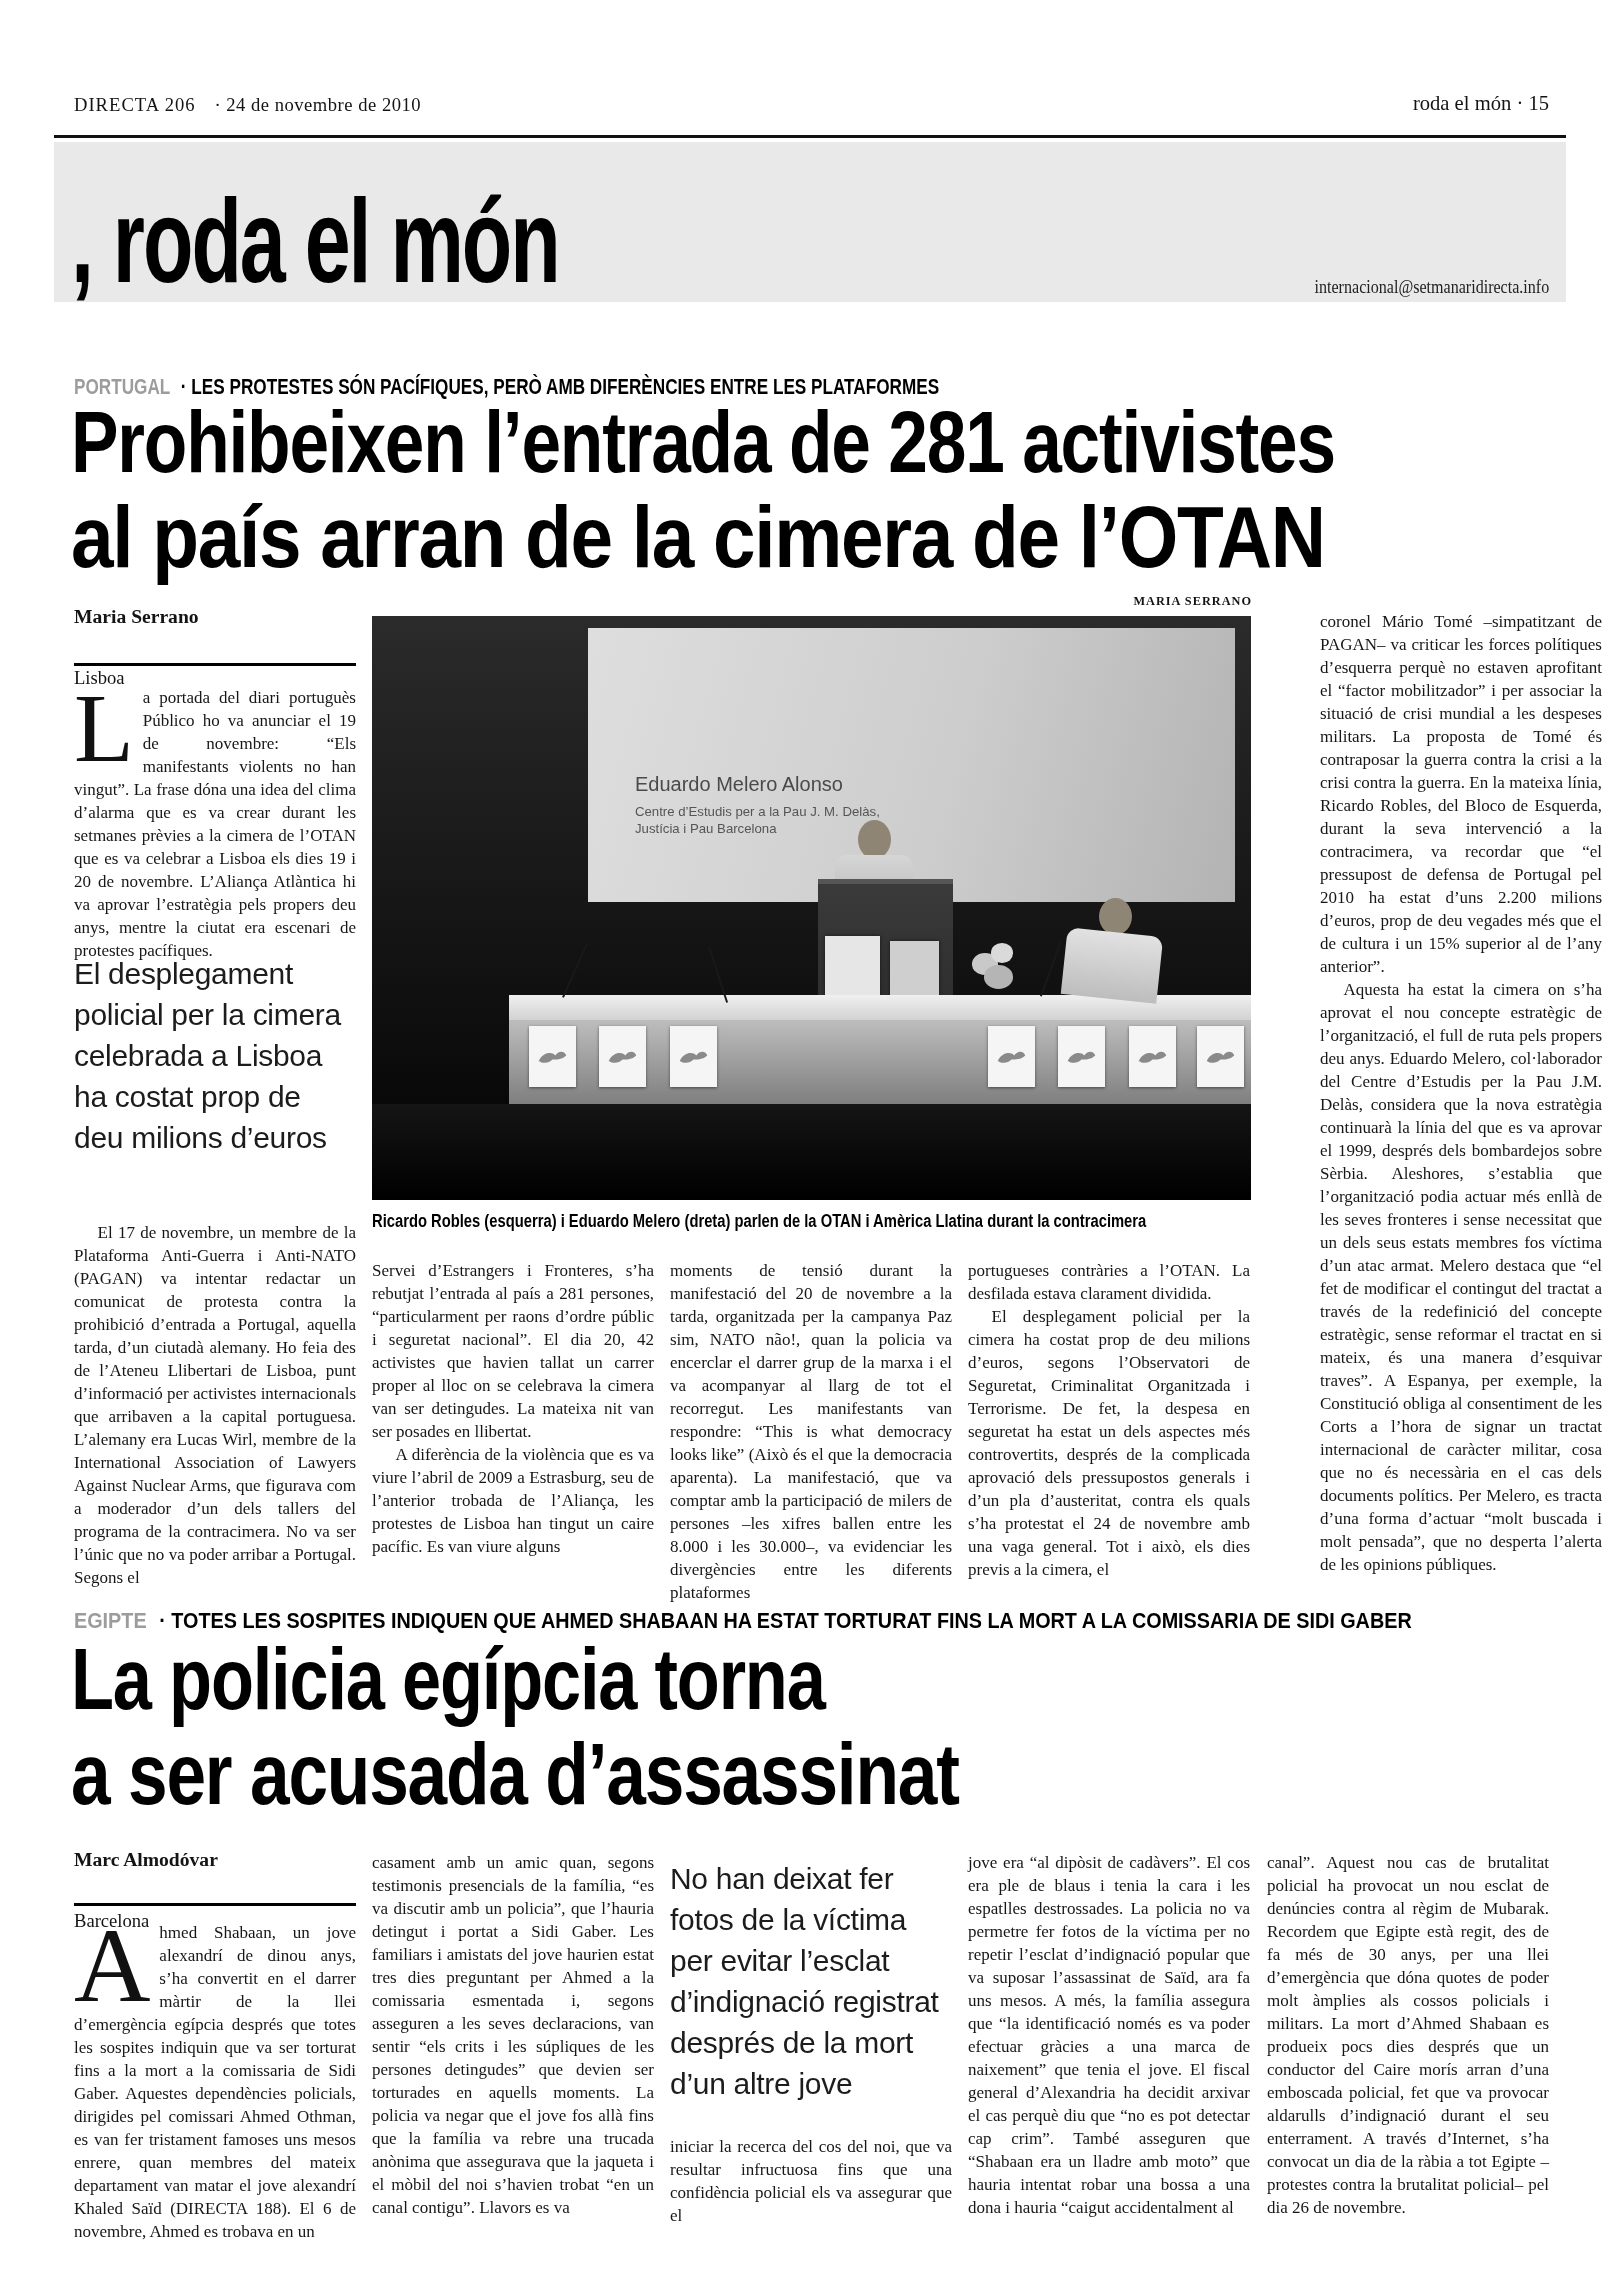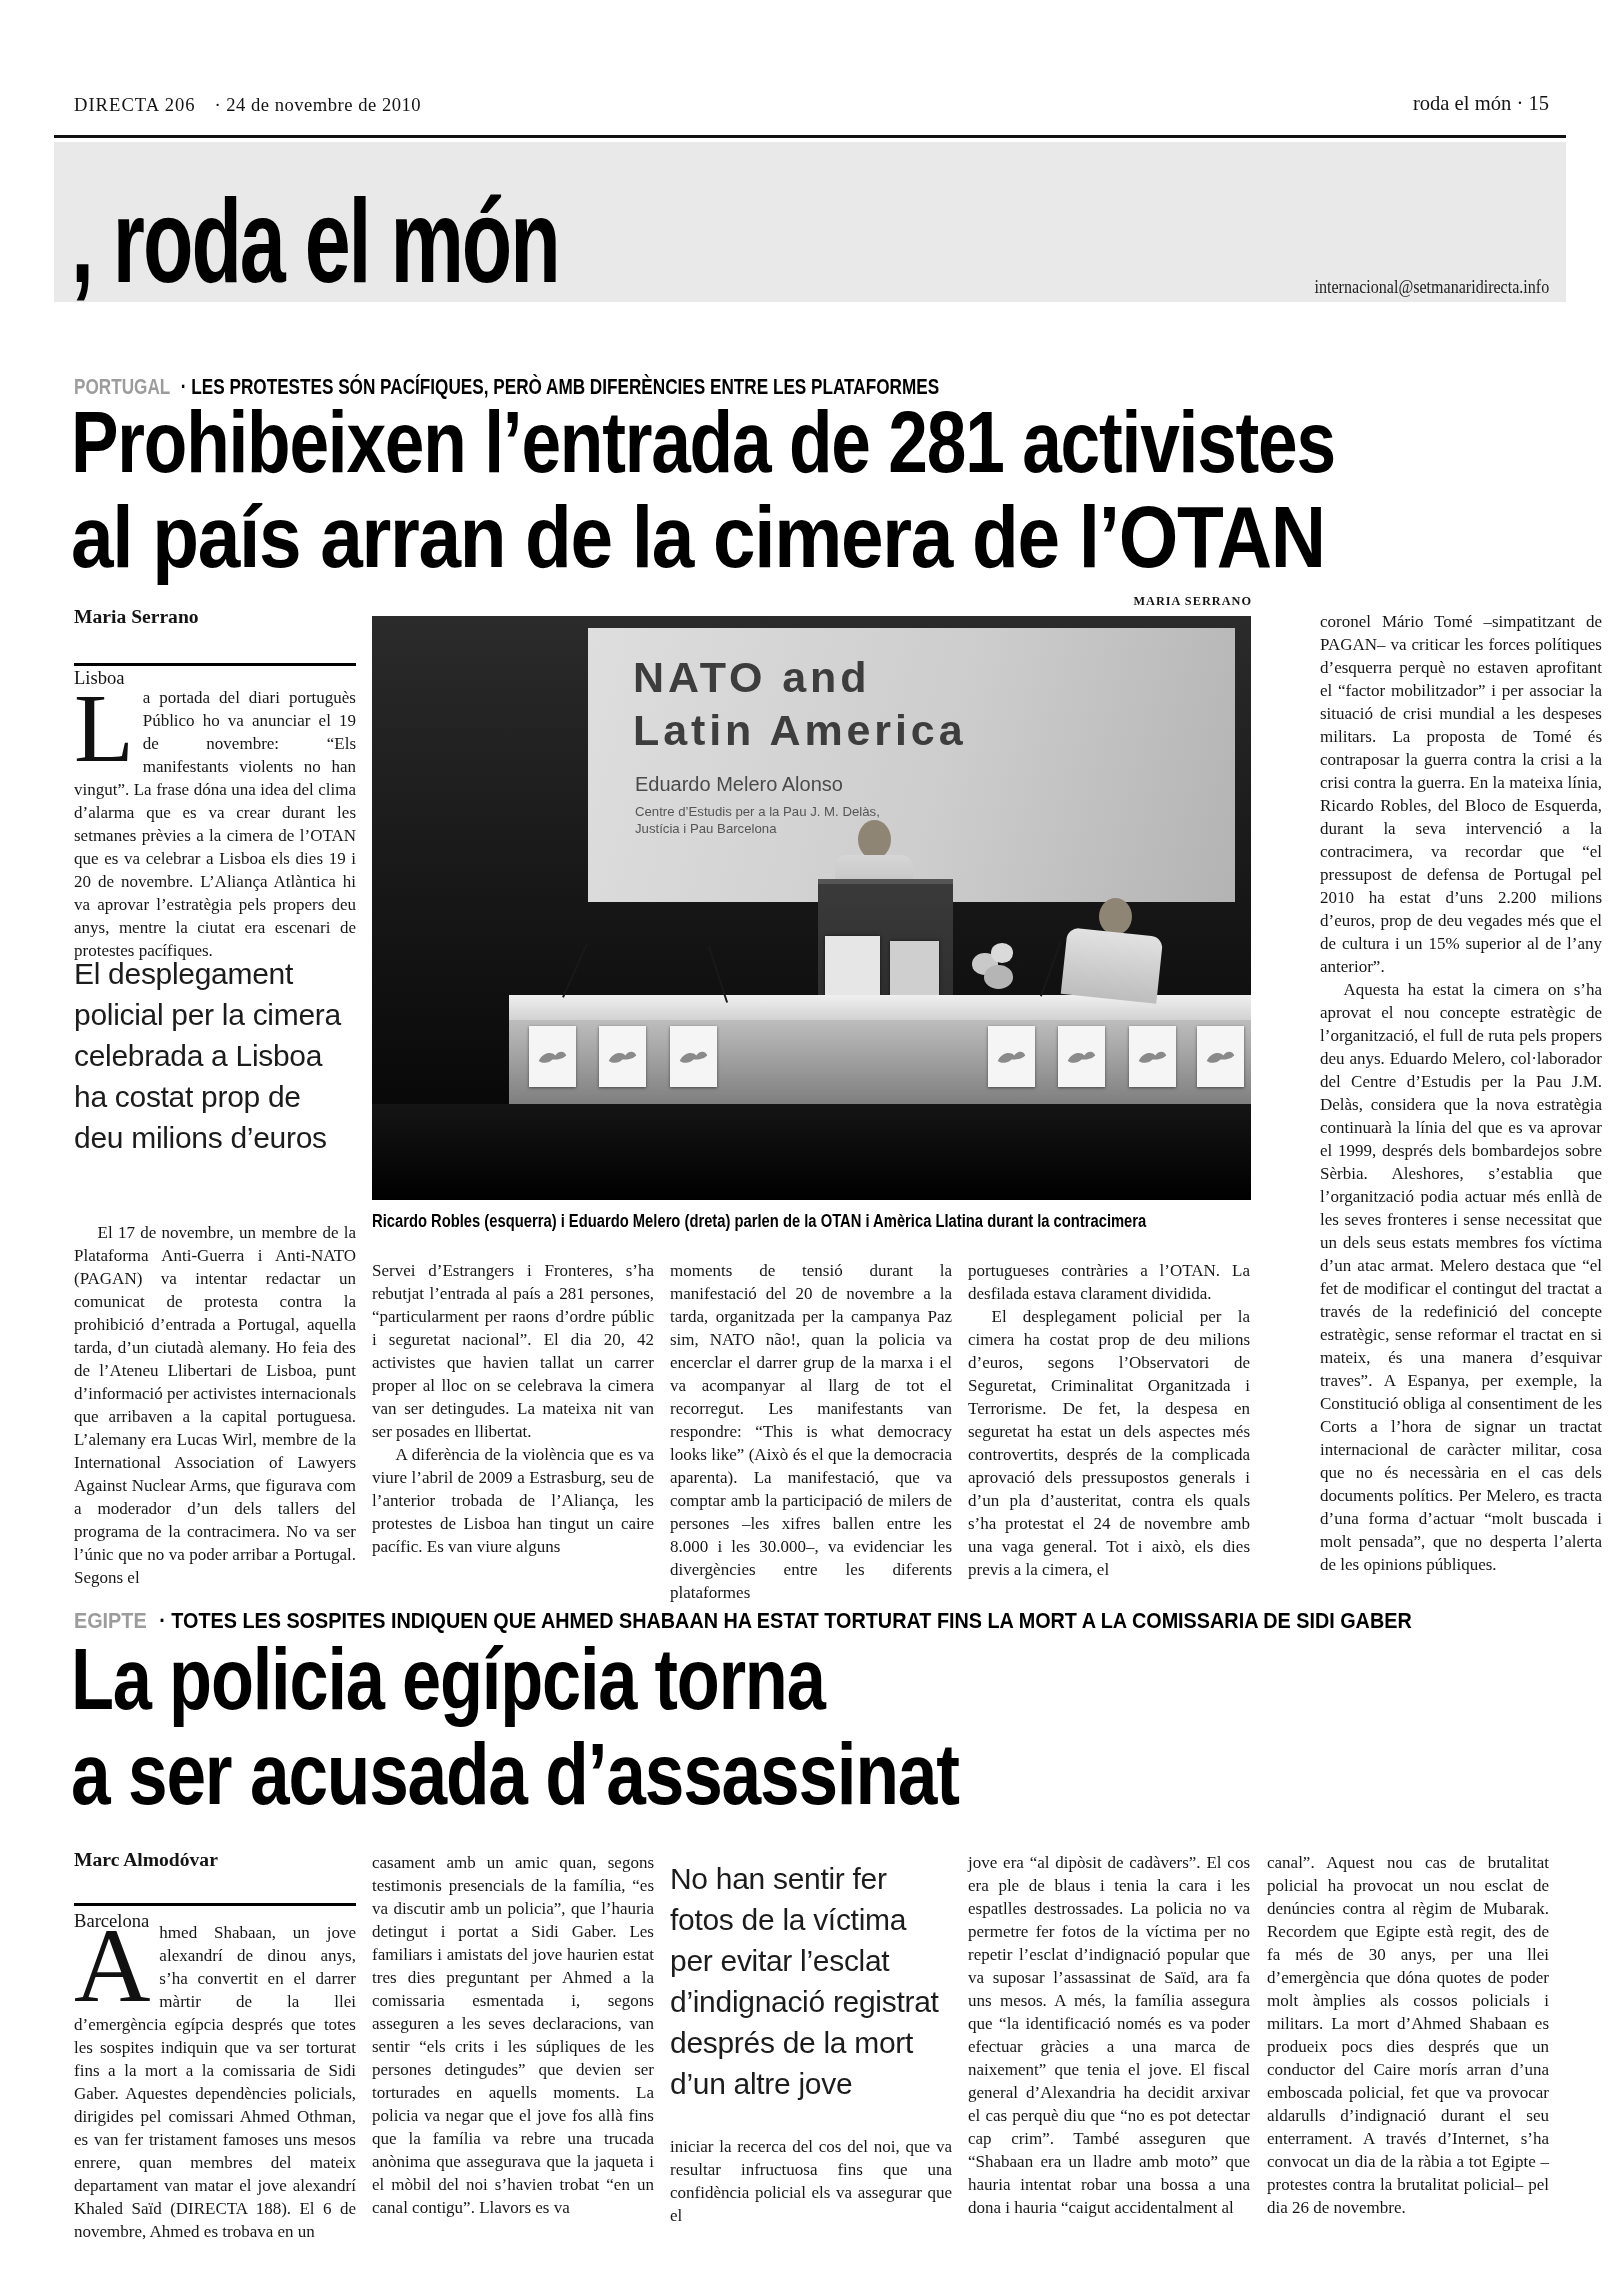--- a/index.html
+++ b/index.html
@@ -105,24 +105,20 @@
   </div>
 
   <div class="abs by-name" style="left:74px;top:606px;">Maria Serrano</div>
   <div class="abs by-place" style="left:74px;top:632px;">Lisboa</div>
   <div class="abs by-rule" style="left:74px;top:663px;"></div>
 
   <div class="abs credit" style="left:882px;top:594px;width:370px;">MARIA SERRANO</div>
 
   <div class="abs photo">
     <div class="abs screen">
-      <div class="abs slide-title">
-        <div>NATO and</div>
-        <div>Latin America</div>
-      </div>
       <div class="abs slide-info">
         <div class="slide-speaker">Eduardo Melero Alonso</div>
         <div class="slide-org">Centre d’Estudis per a la Pau J. M. Delàs,</div>
         <div class="slide-org">Justícia i Pau Barcelona</div>
       </div>
     </div>
 
     <div class="abs man-head" style="left:486px;top:204px;width:33px;height:39px;"></div>
     <div class="abs man-body" style="left:463px;top:239px;width:78px;height:82px;"></div>
 
@@ -220,19 +216,19 @@
   </div>
 
   <div class="abs by-name" style="left:74px;top:1849px;">Marc Almodóvar</div>
   <div class="abs by-place" style="left:74px;top:1875px;">Barcelona</div>
   <div class="abs by-rule" style="left:74px;top:1903px;"></div>
 
   <div class="abs colw body" style="left:74px;top:1921px;">
     <span class="dropcap big">A</span><span>hmed Shabaan, un jove alexandrí de dinou anys, s’ha convertit en el darrer màrtir de la llei d’emergència egípcia després que totes les sospites indiquin que va ser torturat fins a la mort a la comissaria de Sidi Gaber. Aquestes dependències policials, dirigides pel comissari Ahmed Othman, es van fer tristament famoses uns mesos enrere, quan membres del mateix departament van matar el jove alexandrí Khaled Saïd (DIRECTA 188). El 6 de novembre, Ahmed es trobava en un</span>
   </div>
   <div class="abs colw body" style="left:372px;top:1851px;">casament amb un amic quan, segons testimonis presencials de la família, “es va discutir amb un policia”, que l’hauria detingut i portat a Sidi Gaber. Les familiars i amistats del jove haurien estat tres dies preguntant per Ahmed a la comissaria esmentada i, segons asseguren a les seves declaracions, van sentir “els crits i les súpliques de les persones detingudes” que devien ser torturades en aquells moments. La policia va negar que el jove fos allà fins que la família va rebre una trucada anònima que assegurava que la jaqueta i el mòbil del noi s’havien trobat “en un canal contigu”. Llavors es va</div>
-  <div class="abs colw pullquote" style="left:670px;top:1858px;">No han sentir fer fotos de la víctima per evitar l’esclat d’indignació registrat després de la mort d’un altre jove</div>
+  <div class="abs colw pullquote" style="left:670px;top:1858px;">No han deixat fer fotos de la víctima per evitar l’esclat d’indignació registrat després de la mort d’un altre jove</div>
   <div class="abs colw body" style="left:670px;top:2135px;">iniciar la recerca del cos del noi, que va resultar infructuosa fins que una confidència policial els va assegurar que el</div>
   <div class="abs colw body" style="left:968px;top:1851px;">jove era “al dipòsit de cadàvers”. El cos era ple de blaus i tenia la cara i les espatlles destrossades. La policia no va permetre fer fotos de la víctima per no repetir l’esclat d’indignació popular que va suposar l’assassinat de Saïd, ara fa uns mesos. A més, la família assegura que “la identificació només es va poder efectuar gràcies a una marca de naixement” que tenia el jove. El fiscal general d’Alexandria ha decidit arxivar el cas perquè diu que “no es pot detectar cap crim”. També asseguren que “Shabaan era un lladre amb moto” que hauria intentat robar una bossa a una dona i hauria “caigut accidentalment al</div>
   <div class="abs colw body" style="left:1267px;top:1851px;">canal”. Aquest nou cas de brutalitat policial ha provocat un nou esclat de denúncies contra al règim de Mubarak. Recordem que Egipte està regit, des de fa més de 30 anys, per una llei d’emergència que dóna quotes de poder molt àmplies als cossos policials i militars. La mort d’Ahmed Shabaan es produeix pocs dies després que un conductor del Caire morís arran d’una emboscada policial, fet que va provocar aldarulls d’indignació durant el seu enterrament. A través d’Internet, s’ha convocat un dia de la ràbia a tot Egipte –protestes contra la brutalitat policial– pel dia 26 de novembre.</div>
 
 </div>
 
 
 </body></html>

